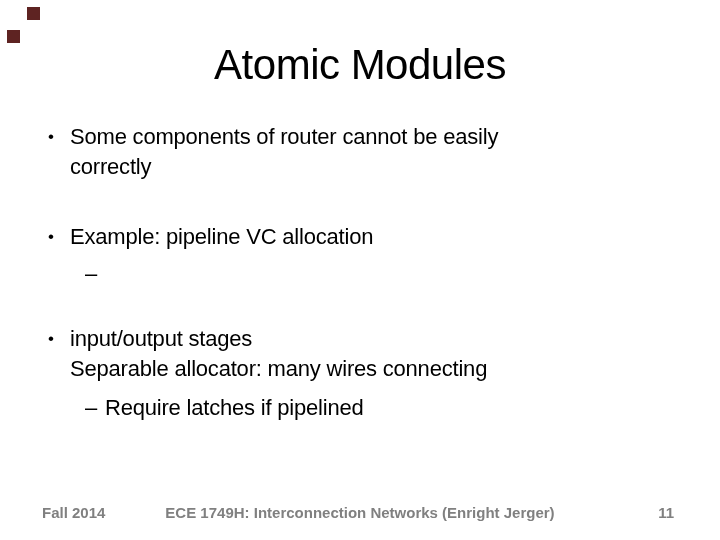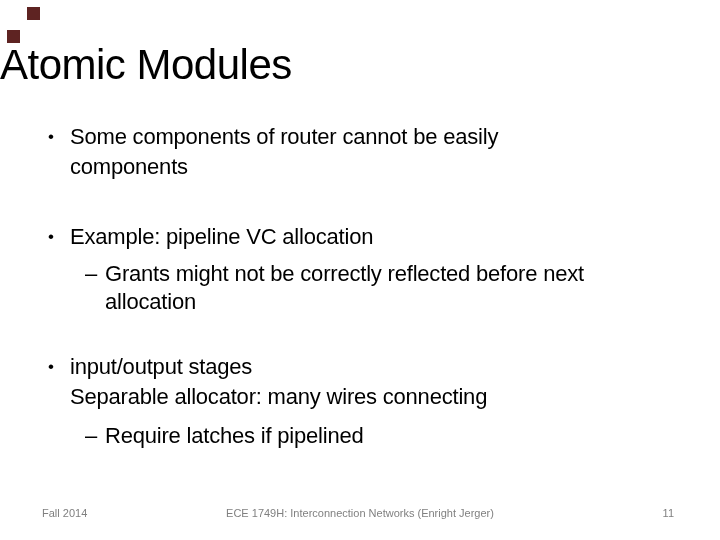--- a/index.html
+++ b/index.html
@@ -9,41 +9,42 @@
     background:#ffffff;
     font-family:"Liberation Sans", sans-serif;
     color:#000;
     overflow:hidden;
   }
   .deco-sq{position:absolute;width:13px;height:13px;}
   .deco-sq.a{left:27px;top:7px;}
   .deco-sq.b{left:7px;top:30px;}
   .slide-title{
     position:absolute;left:0;right:0;top:42px;
-    text-align:left;
+    text-align:center;
     font-size:42px;line-height:46px;
     letter-spacing:-0.5px;
     color:#000;
   }
   .content{position:absolute;left:40px;top:122px;width:636px;}
   .bullet{display:flex;align-items:flex-start;}
   .bullet.l1{padding-left:8px;}
   .bullet.l1 .marker{flex:none;width:22px;font-size:17px;line-height:30px;}
   .bullet.l1 .btext{font-size:22px;line-height:30px;letter-spacing:-0.2px;}
   .bullet.l2{padding-left:45px;}
   .bullet.l2 .marker{flex:none;width:20px;font-size:22px;line-height:28px;}
   .bullet.l2 .btext{font-size:22px;line-height:28px;letter-spacing:-0.2px;}
   .mt-b2{margin-top:40px;}
   .mt-s1{margin-top:8px;}
   .mt-b3{margin-top:36px;}
   .mt-s2{margin-top:10px;}
   .footer-item{
     position:absolute;top:506px;
-    font-size:11px;line-height:14px;
+    font-size:15px;line-height:14px;
     color:#808080;
+    font-weight:bold;
   }
   .footer-item.left{left:42px;}
   .footer-item.center{left:0;right:0;text-align:center;}
   .footer-item.right{right:46px;text-align:center;}
 </style>
 </head>
 <body>
 
 <div class="slide">
 
@@ -51,37 +52,33 @@
   <div class="deco-sq b" style="background: rgb(94, 35, 34);"></div>
 
   <div class="slide-title">Atomic Modules</div>
 
   <div class="content">
 
     <div class="bullet l1">
       <span class="marker">•</span>
       <span class="btext">
         <div>Some components of router cannot be easily</div>
-        <div>components</div>
+        <div>correctly</div>
       </span>
     </div>
 
     <div class="bullet l1 mt-b2">
       <span class="marker">•</span>
       <span class="btext">
         <div>Example: pipeline VC allocation</div>
       </span>
     </div>
 
     <div class="bullet l2 mt-s1">
       <span class="marker">–</span>
-      <span class="btext">
-        <div>Grants might not be correctly reflected before next</div>
-        <div>allocation</div>
-      </span>
     </div>
 
     <div class="bullet l1 mt-b3">
       <span class="marker">•</span>
       <span class="btext">
         <div>input/output stages</div>
         <div>Separable allocator: many wires connecting</div>
       </span>
     </div>
 

